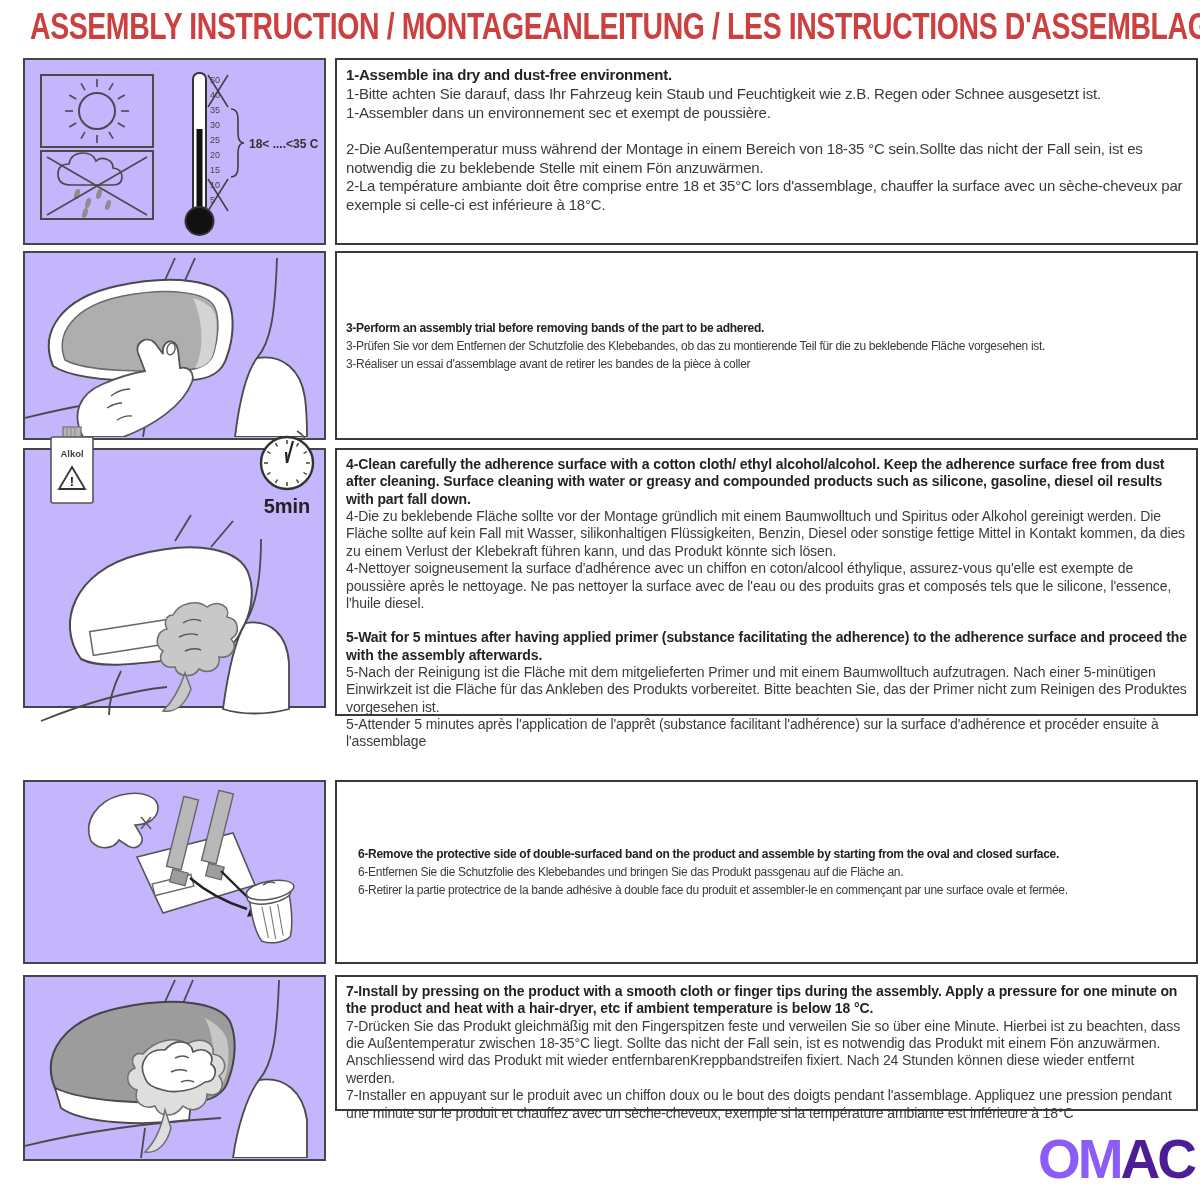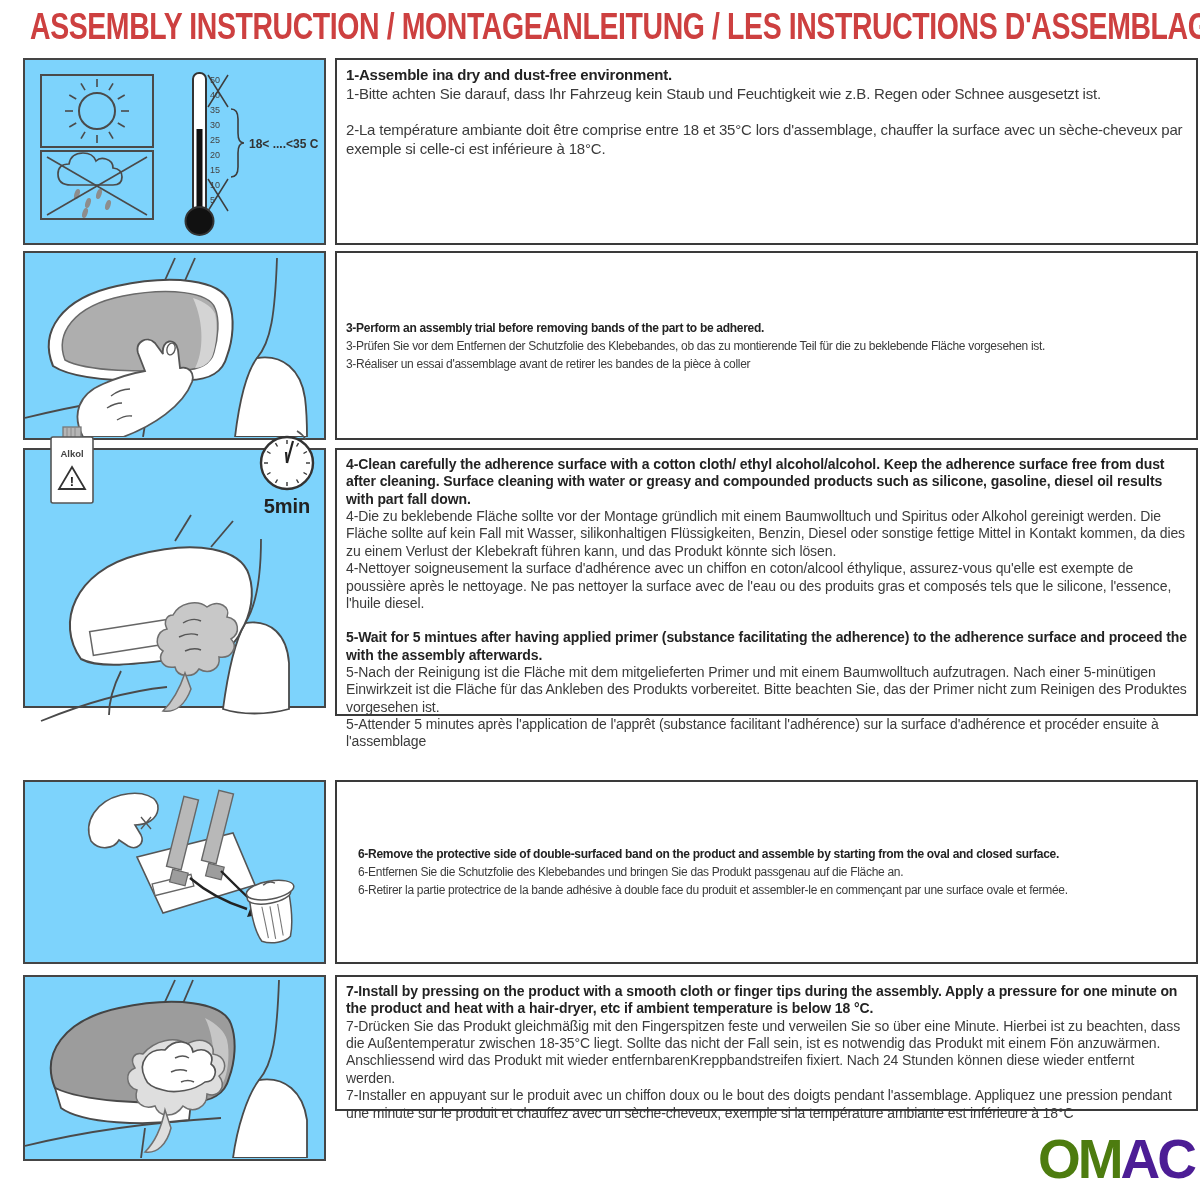--- a/index.html
+++ b/index.html
@@ -8,42 +8,42 @@
     font-family:"Liberation Sans",sans-serif;color:#2e2e2e;overflow:hidden;
   }
   .title{
     position:absolute;left:30px;top:6px;margin:0;
     font-size:36px;font-weight:bold;color:#cd4040;
     white-space:nowrap;letter-spacing:-0.5px;
     transform:scaleX(0.79);transform-origin:left top;
   }
   .lbox{
     position:absolute;left:23px;width:303px;box-sizing:border-box;
-    border:2px solid #454545;background:#7dd3fc;
+    border:2px solid #454545;background:#c4b5fd;
     display:flex;align-items:center;justify-content:center;
   }
   .rbox{
     position:absolute;left:335px;width:863px;box-sizing:border-box;
     border:2px solid #3a3a3a;background:#fff;padding:6px 9px;
   }
   .vcenter{display:flex;flex-direction:column;justify-content:center;}
   .para{margin:0;color:#3b3b3b;}
   .para.bold{font-weight:bold;color:#232323;}
   .para.gap{height:17px;}
   .s-small .para{font-size:15px;line-height:1.26;letter-spacing:-0.2px;}
   .s-dense .para{font-size:14px;line-height:1.24;letter-spacing:-0.1px;}
   .s-big .para{font-size:12px;line-height:1.5;letter-spacing:-0.3px;}
   .w750 .paras{max-width:752px;}
   .w800 .paras{max-width:802px;}
   .logo{
     position:absolute;right:6px;bottom:17px;background:#fff;
     padding-left:16px;font-size:55px;font-weight:bold;
     letter-spacing:-3px;line-height:0.86;white-space:nowrap;
   }
-  .logo-black{color:#4d7c0f;}
+  .logo-black{color:#8b5cf6;}
   .logo-red{color:#4c1d95;}
   svg{display:block;}
   svg text{font-family:"Liberation Sans",sans-serif;}
 </style>
 </head>
 <body>
 
 <h1 class="title">ASSEMBLY INSTRUCTION / MONTAGEANLEITUNG / LES INSTRUCTIONS D'ASSEMBLAGE</h1>
 
 <div class="lbox" style="top:58px;height:187px;">
@@ -104,21 +104,23 @@
       </g>
       <path d="M206,48 Q213,48 213,58 L213,72 Q213,82 219,82 Q213,82 213,92 L213,106 Q213,116 206,116" fill="none" stroke="#3d3d3d" stroke-width="1.6"></path>
       <text x="224" y="87" font-size="12" font-weight="bold" fill="#333">18&lt; ....&lt;35 C</text>
     </g>
   </svg>
 </div>
 <div class="rbox s-small" style="top:58px;height:187px;">
   <div class="paras">
       <p class="para bold">1-Assemble ina dry and dust-free environment.</p>
       <p class="para normal">1-Bitte achten Sie darauf, dass Ihr Fahrzeug kein Staub und Feuchtigkeit wie z.B. Regen oder Schnee ausgesetzt ist.</p>
+      <p class="para normal">1-Assembler dans un environnement sec et exempt de poussière.</p>
       <p class="para gap"></p>
+      <p class="para normal">2-Die Außentemperatur muss während der Montage in einem Bereich von 18-35 °C  sein.Sollte das nicht der Fall sein, ist es notwendig die zu beklebende Stelle mit einem Fön anzuwärmen.</p>
       <p class="para normal">2-La température ambiante doit être comprise entre 18 et 35°C lors d'assemblage, chauffer la surface avec un sèche-cheveux par exemple si celle-ci est inférieure à 18°C.</p>
     </div>
 </div>
 
 <div class="lbox" style="top:251px;height:189px;">
   <svg width="299" height="183" viewBox="0 0 299 183">
     <g fill="none" stroke="#4a4a4a" stroke-width="1.8">
       <path d="M150,4 L122,66"></path>
         <path d="M170,4 L146,58"></path>
       <path d="M252,4 C250,60 246,88 232,104"></path>

